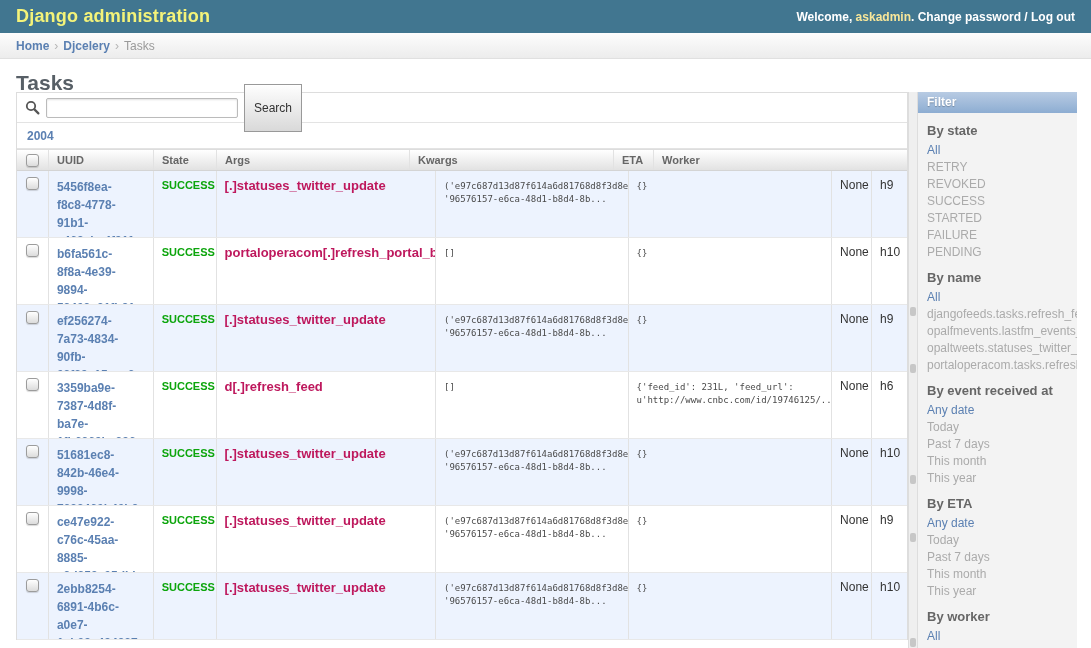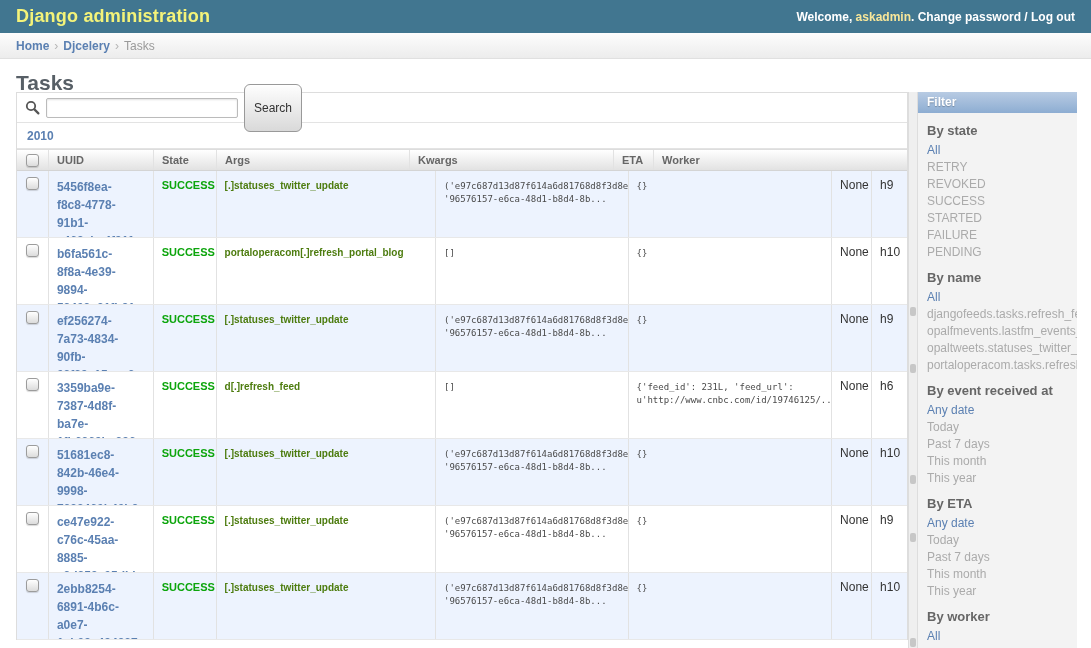--- a/index.html
+++ b/index.html
@@ -26,21 +26,21 @@
 
   
   .cl-wrap { position:absolute; left:16px; top:92px; width:892px; }
   .cl { border:1px solid #ddd; border-bottom:none; background:#fff; }
 
   .searchrow { height:30px; display:flex; align-items:center; gap:6px;
                padding:0 8px; border-bottom:1px solid #e3e3e3; }
   .searchrow input { width:192px; height:20px; border:1px solid #bbb; border-radius:2px;
                      font-size:12px; padding:0 4px; box-shadow:inset 0 1px 2px rgba(0,0,0,.12); }
   .btn { font-size:12px; color:#333; background:linear-gradient(#fefefe,#d9d9d9);
-         border:1px solid #999; border-radius:6px; padding:16px 9px;
+         border:1px solid #999; border-radius:0; padding:16px 9px;
          box-shadow:0 1px 0 rgba(255,255,255,.7) inset; cursor:pointer; }
 
   .datehier { height:26px; display:flex; align-items:center; padding:0 10px;
               border-bottom:1px solid #e3e3e3; }
   .datehier a { font-size:12px; font-weight:bold; color:#5b80b2; text-decoration:none; }
 
   .actionsrow { height:28px; display:flex; align-items:center; gap:8px; padding:0 10px;
                 background:linear-gradient(#f9f9f9,#e9e9e9); border-bottom:1px solid #ddd;
                 font-size:12px; color:#8a8a8a; }
   .fakeselect { display:flex; align-items:center; width:158px; height:20px;
@@ -70,21 +70,21 @@
   .col-kwargs{ width:204px; }
   .col-eta   { width:40px; }
   .col-worker{ width:36px; }
 
   .checkbox { width:13px; height:13px; border:1px solid #9c9c9c; border-radius:3px;
               background:linear-gradient(#ffffff,#dcdcdc);
               box-shadow:0 1px 1px rgba(0,0,0,.15); display:inline-block; }
   .uuid-link { font-size:12px; font-weight:bold; color:#5b80b2; text-decoration:none;
                white-space:pre-line; line-height:18px; display:block; }
   .state-ok { font-size:11px; font-weight:bold; color:#0ca50c; }
-  .tname { font-weight:bold; font-size:10px; color:#4d7c0f; }
+  .tname { font-weight:bold; font-size:13px; color:#be185d; }
   .mono { font-family:"DejaVu Sans Mono", monospace; font-size:9px; color:#4a4a4a;
           line-height:13px; white-space:pre-line; padding-top:9px; }
 
   
   .gutter { position:absolute; left:908px; top:92px; width:10px; height:556px;
             background:#efefef; border-left:1px solid #ddd; border-right:1px solid #ddd; }
   .gutter .dash { position:absolute; left:1px; width:6px; height:9px;
                   background:#c7c7c7; border-radius:2px; }
 
   
@@ -130,21 +130,21 @@
         <svg width="15" height="15" viewBox="0 0 15 15">
           <circle cx="6" cy="6" r="4.2" fill="none" stroke="#555" stroke-width="1.8"></circle>
           <line x1="9.4" y1="9.4" x2="13.4" y2="13.4" stroke="#555" stroke-width="2.2" stroke-linecap="round"></line>
         </svg>
       </span>
       <input type="text" value="" style="">
       <button class="btn">Search</button>
     </div>
 
     <div class="datehier">
-      <a href="#">2010</a>
+      <a href="#">2004</a>
     </div>
 
 
     <div class="tbl">
       <div class="tr th-row">
         <div class="col-check" style="padding-top:4px;">
             <span class="checkbox"></span>
           </div>
         <div class="th col-uuid">UUID</div>
         <div class="th col-state">State</div>

